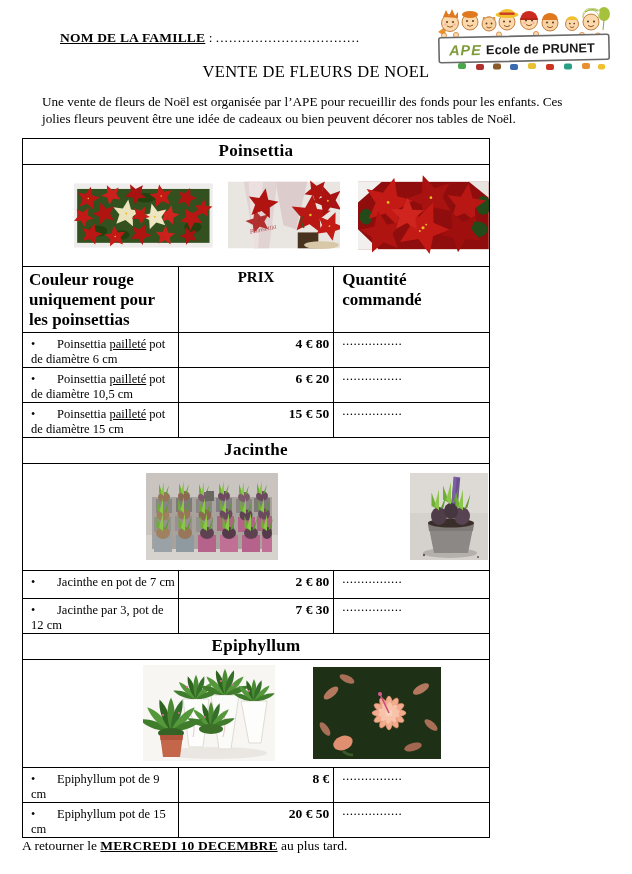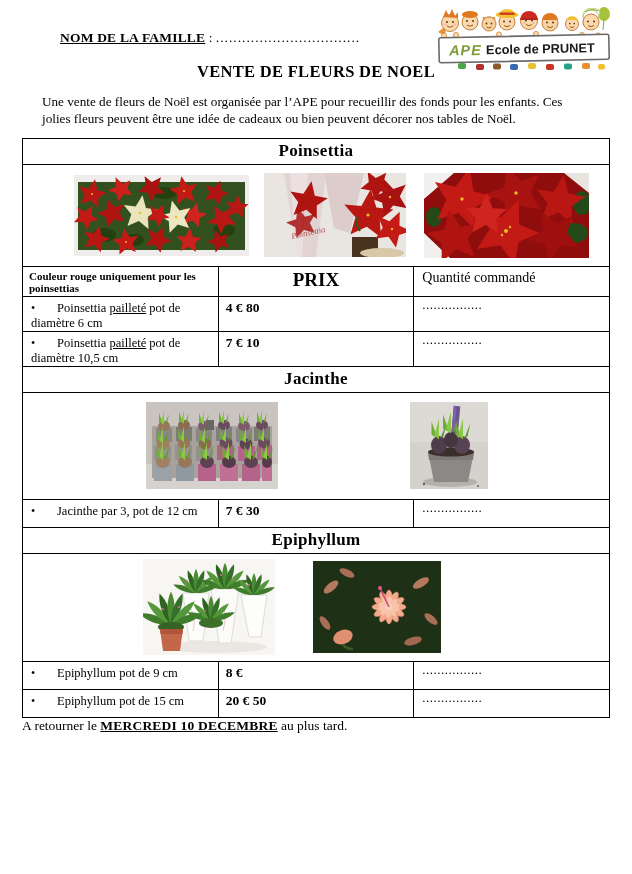--- a/index.html
+++ b/index.html
@@ -12,36 +12,36 @@
     font-family:"Liberation Serif", serif;
     overflow:hidden;
     padding:26px 22px 0 22px;
   }
   
   .family-row { margin:4px 8px 0 38px; font-size:13.5px; white-space:nowrap; }
   .family-label { font-weight:bold; text-decoration:underline; letter-spacing:.2px; }
   .family-dots { letter-spacing:1px; }
   .logo-wrap { position:absolute; top:6px; right:16px; width:180px; height:66px; }
   
-  .doc-title { text-align:center; font-size:16.5px; font-weight:bold; margin-top:16px; letter-spacing:.3px; }
+  .doc-title { text-align:center; font-size:16.5px; font-weight:normal; margin-top:16px; letter-spacing:.3px; }
   .intro { width:548px; margin:11px auto 0; text-align:left; font-size:13.2px; line-height:1.32; }
   .intro.second { margin-top:13px; }
   .note-italic { font-style:italic; }
   
-  table.order { border-collapse:collapse; width:588px; margin-top:10px; table-layout:fixed; }
+  table.order { border-collapse:collapse; width:468px; margin-top:10px; table-layout:fixed; }
   .order td { border:1.4px solid #000; vertical-align:top; }
   .c1 { width:232px; }
-  .c2 { width:178px; }
+  .c2 { width:178px;text-align:right; }
   .c3 { width:178px; }
   .section-head { text-align:center; font-size:17px; font-weight:bold; padding:2px 0 3px; letter-spacing:.3px; }
   .photo-row-inner { display:flex; align-items:center; }
   .photo-row-inner svg { display:block; }
-  .colhead-1 { font-size:11px; font-weight:bold; padding:3px 4px 2px 6px; }
-  .colhead-2 { font-size:19px; font-weight:bold; text-align:center; padding:2px 0; vertical-align:middle; }
-  .colhead-3 { font-size:14px; font-weight:normal; padding:3px 4px 2px 8px; }
+  .colhead-1 { font-size:17px; font-weight:bold; padding:3px 4px 2px 6px; }
+  .colhead-2 { font-size:15px; font-weight:bold; text-align:center; padding:2px 0; vertical-align:middle; }
+  .colhead-3 { font-size:17px; font-weight:bold; padding:3px 4px 2px 8px; }
   .item-cell { height:28px; font-size:12.5px; padding:4px 2px 0 8px; }
   .bullet { display:inline-block; width:26px; font-size:12px; }
   .u { text-decoration:underline;text-align:center; }
   .price-cell { font-size:13.5px; font-weight:bold; padding:3px 4px 0 7px; }
   .qty-cell { vertical-align:bottom; font-size:13px; padding:0 4px 1px 8px; letter-spacing:.5px; }
   
   .footer-1 { text-align:left; font-size:13.5px; }
   .footer-1 .bu { font-weight:bold; text-decoration:underline; letter-spacing:.2px; }
 </style>
 </head>
@@ -277,21 +277,26 @@
       <td class="c2 colhead-2">PRIX</td>
       <td class="c3 colhead-3">Quantité commandé</td>
     </tr>
     <tr>
       <td class="c1 item-cell"><span class="bullet">•</span><span><span>Poinsettia </span><span class="u">pailleté</span><span> pot de diamètre 6 cm</span></span></td>
       <td class="c2 price-cell">4 € 80</td>
       <td class="c3 qty-cell">................</td>
     </tr>
     <tr>
       <td class="c1 item-cell"><span class="bullet">•</span><span><span>Poinsettia </span><span class="u">pailleté</span><span> pot de diamètre 10,5 cm</span></span></td>
-      <td class="c2 price-cell">7 € 10</td>
+      <td class="c2 price-cell">6 € 20</td>
+      <td class="c3 qty-cell">................</td>
+    </tr>
+    <tr>
+      <td class="c1 item-cell"><span class="bullet">•</span><span><span>Poinsettia </span><span class="u">pailleté</span><span> pot de diamètre 15 cm</span></span></td>
+      <td class="c2 price-cell">15 € 50</td>
       <td class="c3 qty-cell">................</td>
     </tr>
 
     <tr>
       <td colspan="3" class="section-head">Jacinthe</td>
     </tr>
     <tr>
       <td colspan="3">
         <div class="photo-row-inner" style="height:106px; padding-left:123px;">
 
@@ -386,20 +391,25 @@
             <use href="#sprout" transform="translate(29,36) scale(1.5)"></use>
             <use href="#sprout" transform="translate(41,30) scale(1.6)"></use>
             <use href="#sprout" transform="translate(53,36) scale(1.5)"></use>
             <circle cx="14" cy="82" r="1.2" fill="#6a5a4a"></circle>
                 <circle cx="68" cy="84" r="1" fill="#6a5a4a"></circle>
           </svg>
         </div>
       </td>
     </tr>
     <tr>
+      <td class="c1 item-cell"><span class="bullet">•</span><span><span>Jacinthe en pot de 7 cm</span><span class="u"></span><span></span></span></td>
+      <td class="c2 price-cell">2 € 80</td>
+      <td class="c3 qty-cell">................</td>
+    </tr>
+    <tr>
       <td class="c1 item-cell"><span class="bullet">•</span><span><span>Jacinthe par 3, pot de 12 cm</span><span class="u"></span><span></span></span></td>
       <td class="c2 price-cell">7 € 30</td>
       <td class="c3 qty-cell">................</td>
     </tr>
 
     <tr>
       <td colspan="3" class="section-head">Epiphyllum</td>
     </tr>
     <tr>
       <td colspan="3">

